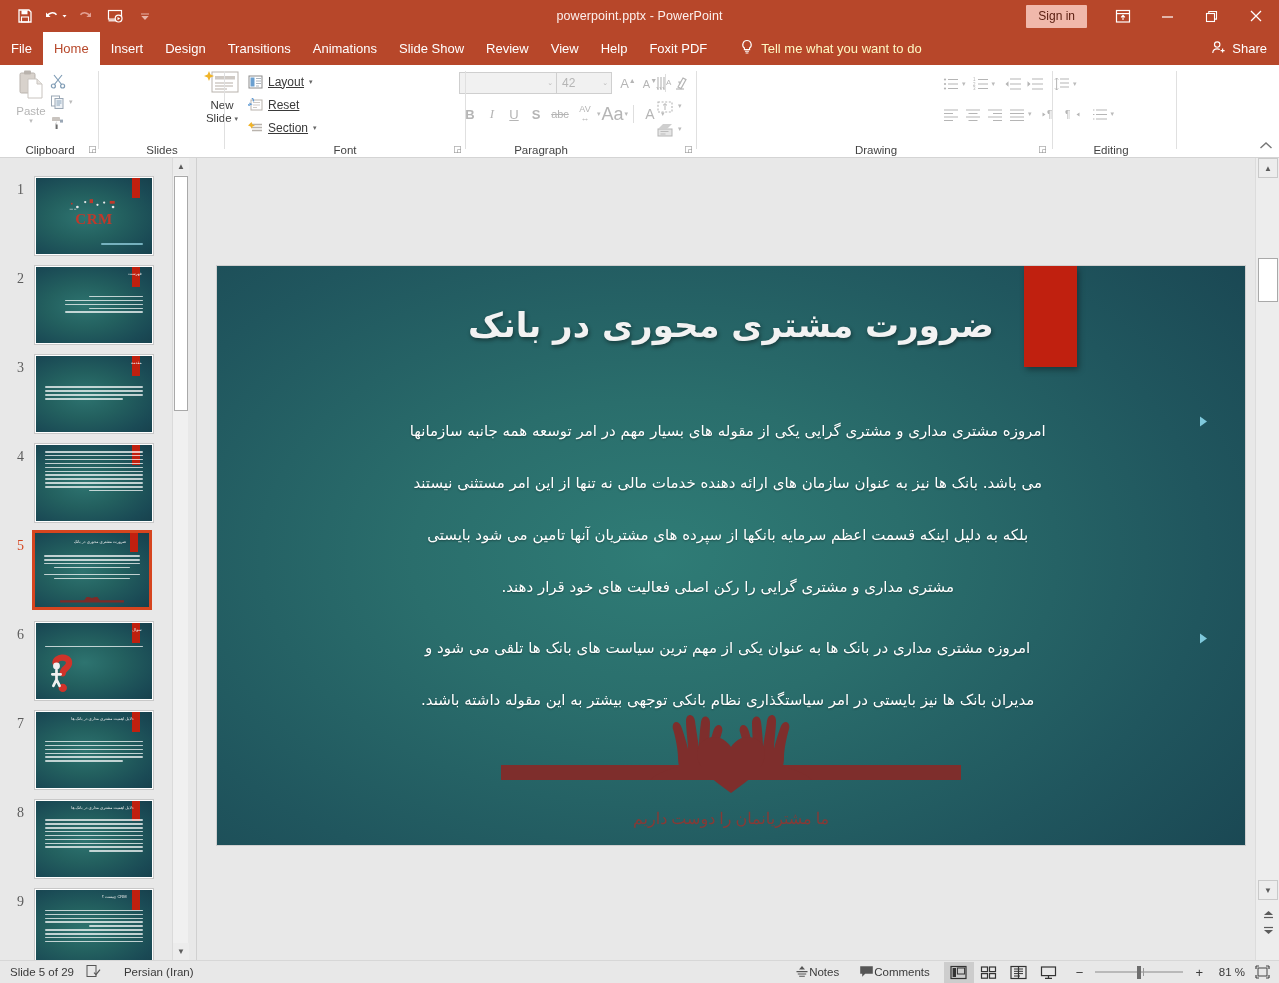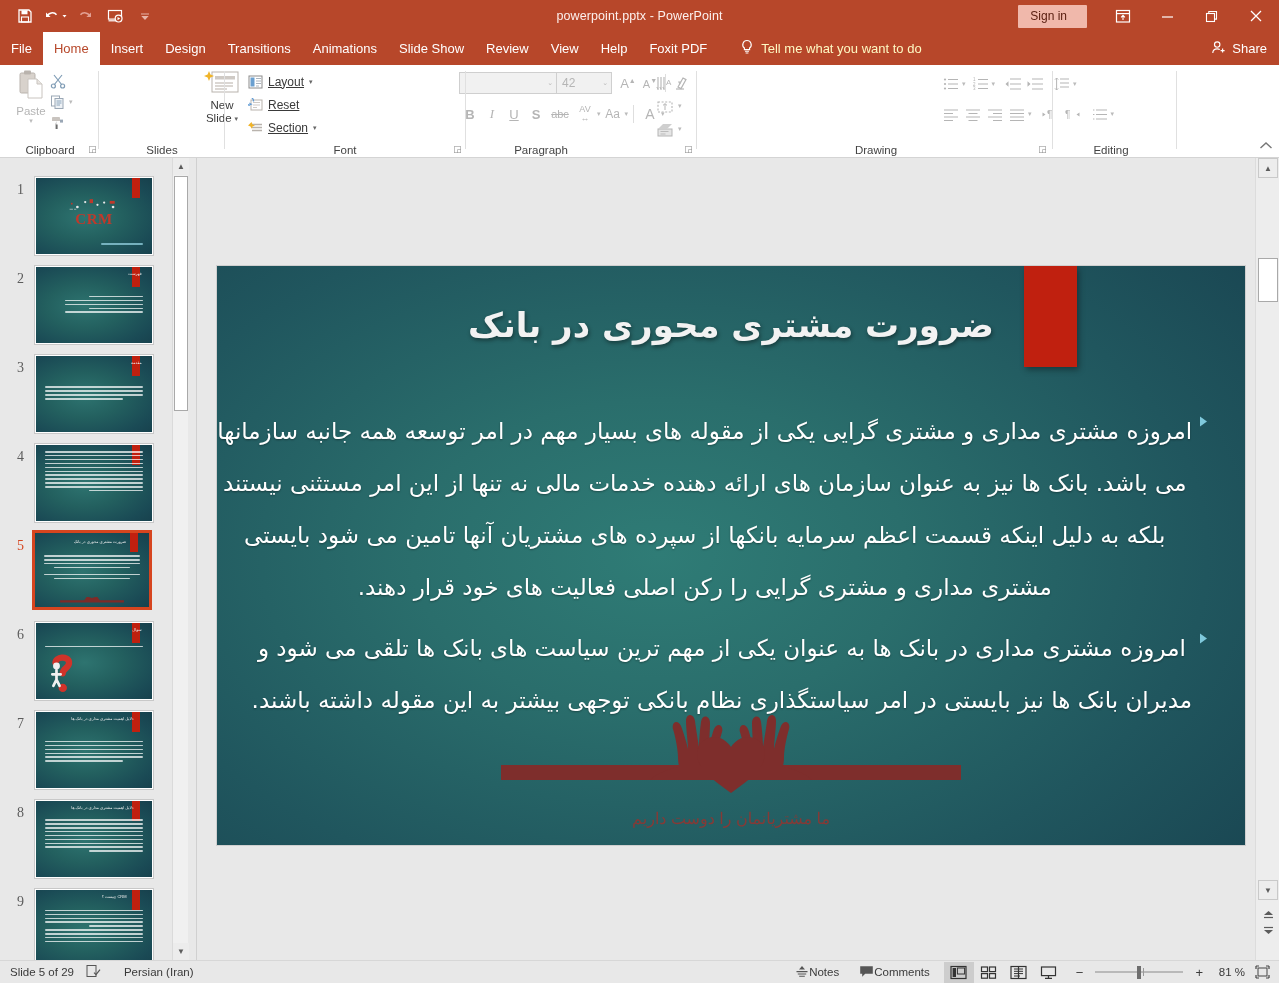--- a/index.html
+++ b/index.html
@@ -28,21 +28,21 @@
   .title-text {
     position:absolute; left:0; right:0; text-align:center;
     font-size:12.5px; color:#fdf0ed; letter-spacing:.1px;
     pointer-events:none;
   }
   .win-right {
     position:absolute; right:0; top:0; height:32px; display:flex; align-items:center;
   }
   .signin {
     background:#f0b8ab; color:#5b2012; font-size:12px;
-    padding:4px 20px 5px 12px; margin-right:14px; border-radius:1px;
+    padding:4px 12px 5px 12px; margin-right:14px; border-radius:1px;
   }
   .ribbon-display, .win-btn {
     width:44px; height:32px; display:flex; align-items:center; justify-content:center;
     color:#fdf0ed;
   }
   .win-btn.close { width:46px; }
 
   
   .tabsbar {
     position:absolute; left:0; top:32px; width:1279px; height:33px;
@@ -199,32 +199,32 @@
     font-family:"DejaVu Sans","Liberation Sans", sans-serif;
   }
   .bullet-block { position:absolute; right:3%; left:4.5%; }
   .bl-item { display:flex; align-items:flex-start; direction:rtl; }
   .bl-marker {
     width:22px; flex:0 0 22px; padding-top:10px;
     color:#7fc9dc; font-size:13px; line-height:1; text-align:center;
   }
   .bl-lines { flex:1 1 auto; }
   .bl-line {
-    color:#ffffff; font-size:23px; line-height:52px; text-align:center;
+    color:#ffffff; font-size:15px; line-height:52px; text-align:center;
     direction:rtl; white-space:nowrap;
     font-family:"DejaVu Sans","Liberation Sans", sans-serif;
     text-shadow:0 1px 2px rgba(0,0,0,.35);
   }
   .slide-logo {
     position:absolute; left:0; right:0; bottom:3%; height:25%;
     display:flex; flex-direction:column; align-items:center; justify-content:flex-end;
   }
   .logo-caption {
     color:#8e3733; font-size:16px; direction:rtl; margin-top:2px; opacity:.92;
-    font-family:Liberation Sans, sans-serif;
+    font-family:Liberation Serif, serif;
   }
 
   .vscroll {
     position:absolute; left:1255px; top:0; width:24px; height:802px;
     background:#ededed; border-left:1px solid #dcdcdc;
   }
   .vs-arrow {
     position:absolute; left:2px; width:20px; height:20px; background:#ededed;
     border:1px solid #c9c9c9; display:flex; align-items:center; justify-content:center;
     color:#5c5c5c; font-size:8px;
@@ -492,21 +492,21 @@
         <div class="fb" style="width:26px;">
             <span style="font-size:11px;text-decoration:line-through;">abc</span>
           </div>
         <div class="fb" style="width:24px;">
           <span style="font-size:9px;line-height:9px;text-align:center;">
             <span>AV</span><br><span style="font-size:9px;">↔</span>
           </span>
         </div>
         <span class="caret dis">▾</span>
         <div class="fb" style="width:24px;">
-            <span style="font-size:12px;">Aa</span>
+            <span style="font-size:18px;">Aa</span>
           </div>
         <span class="caret dis">▾</span>
         <div style="width:1px;height:18px;background:#dedede;margin:0 5px;"></div>
         <div class="fb">
             <span style="font-size:14px;">A</span>
           </div>
         <span class="caret dis">▾</span>
       </div>
       <div class="rgroup-label">Font</div>
       <div class="dlg">◲</div>

